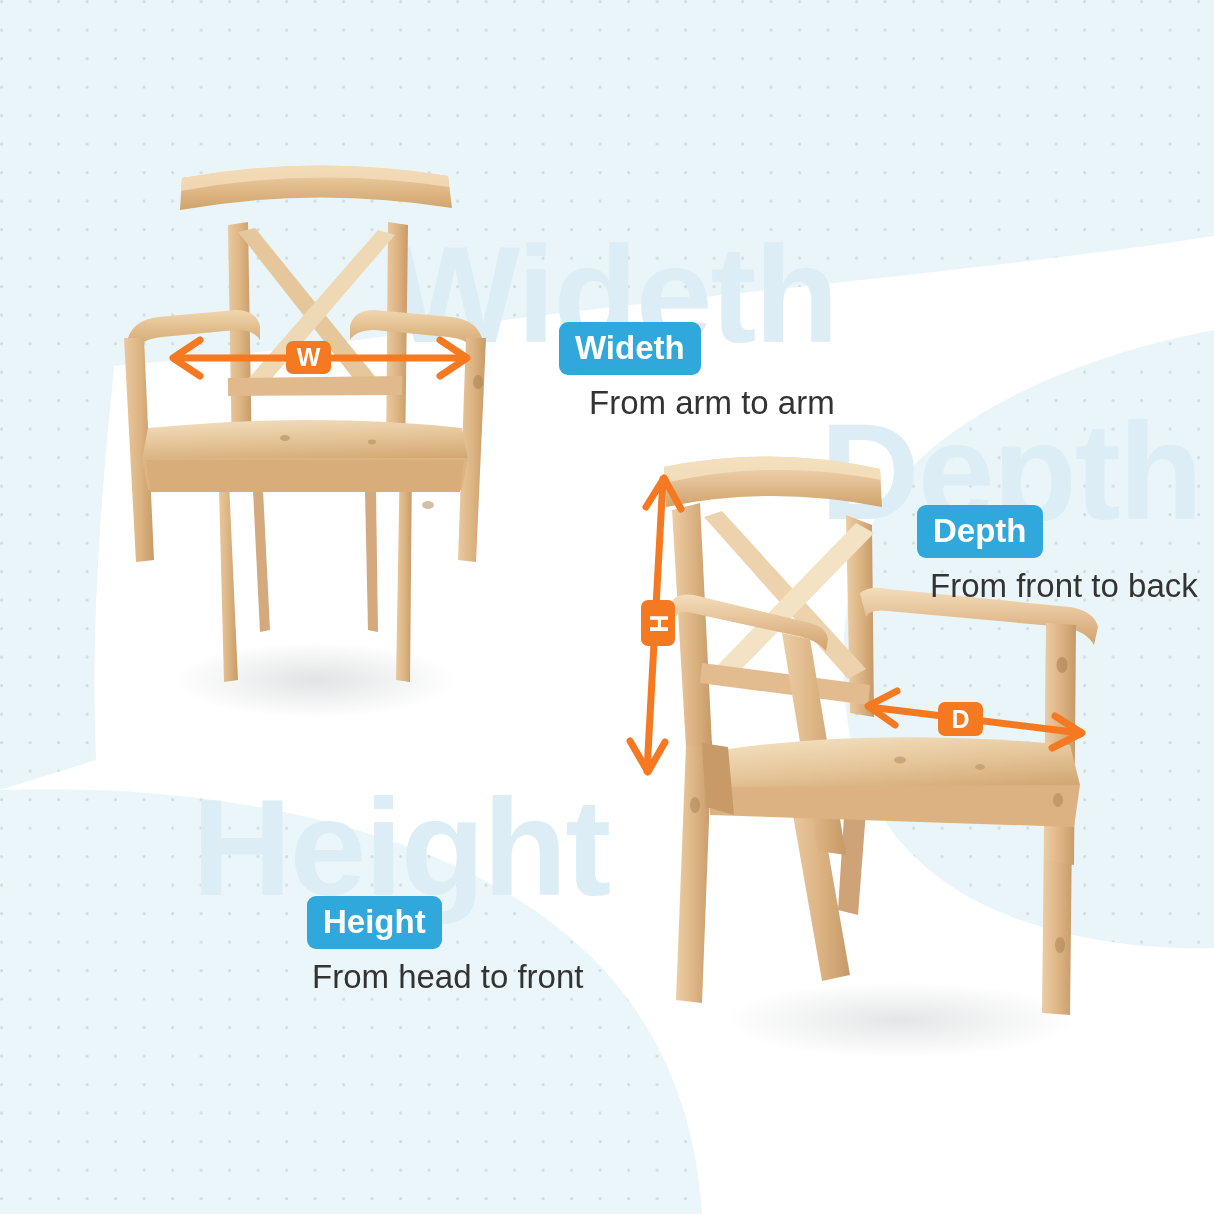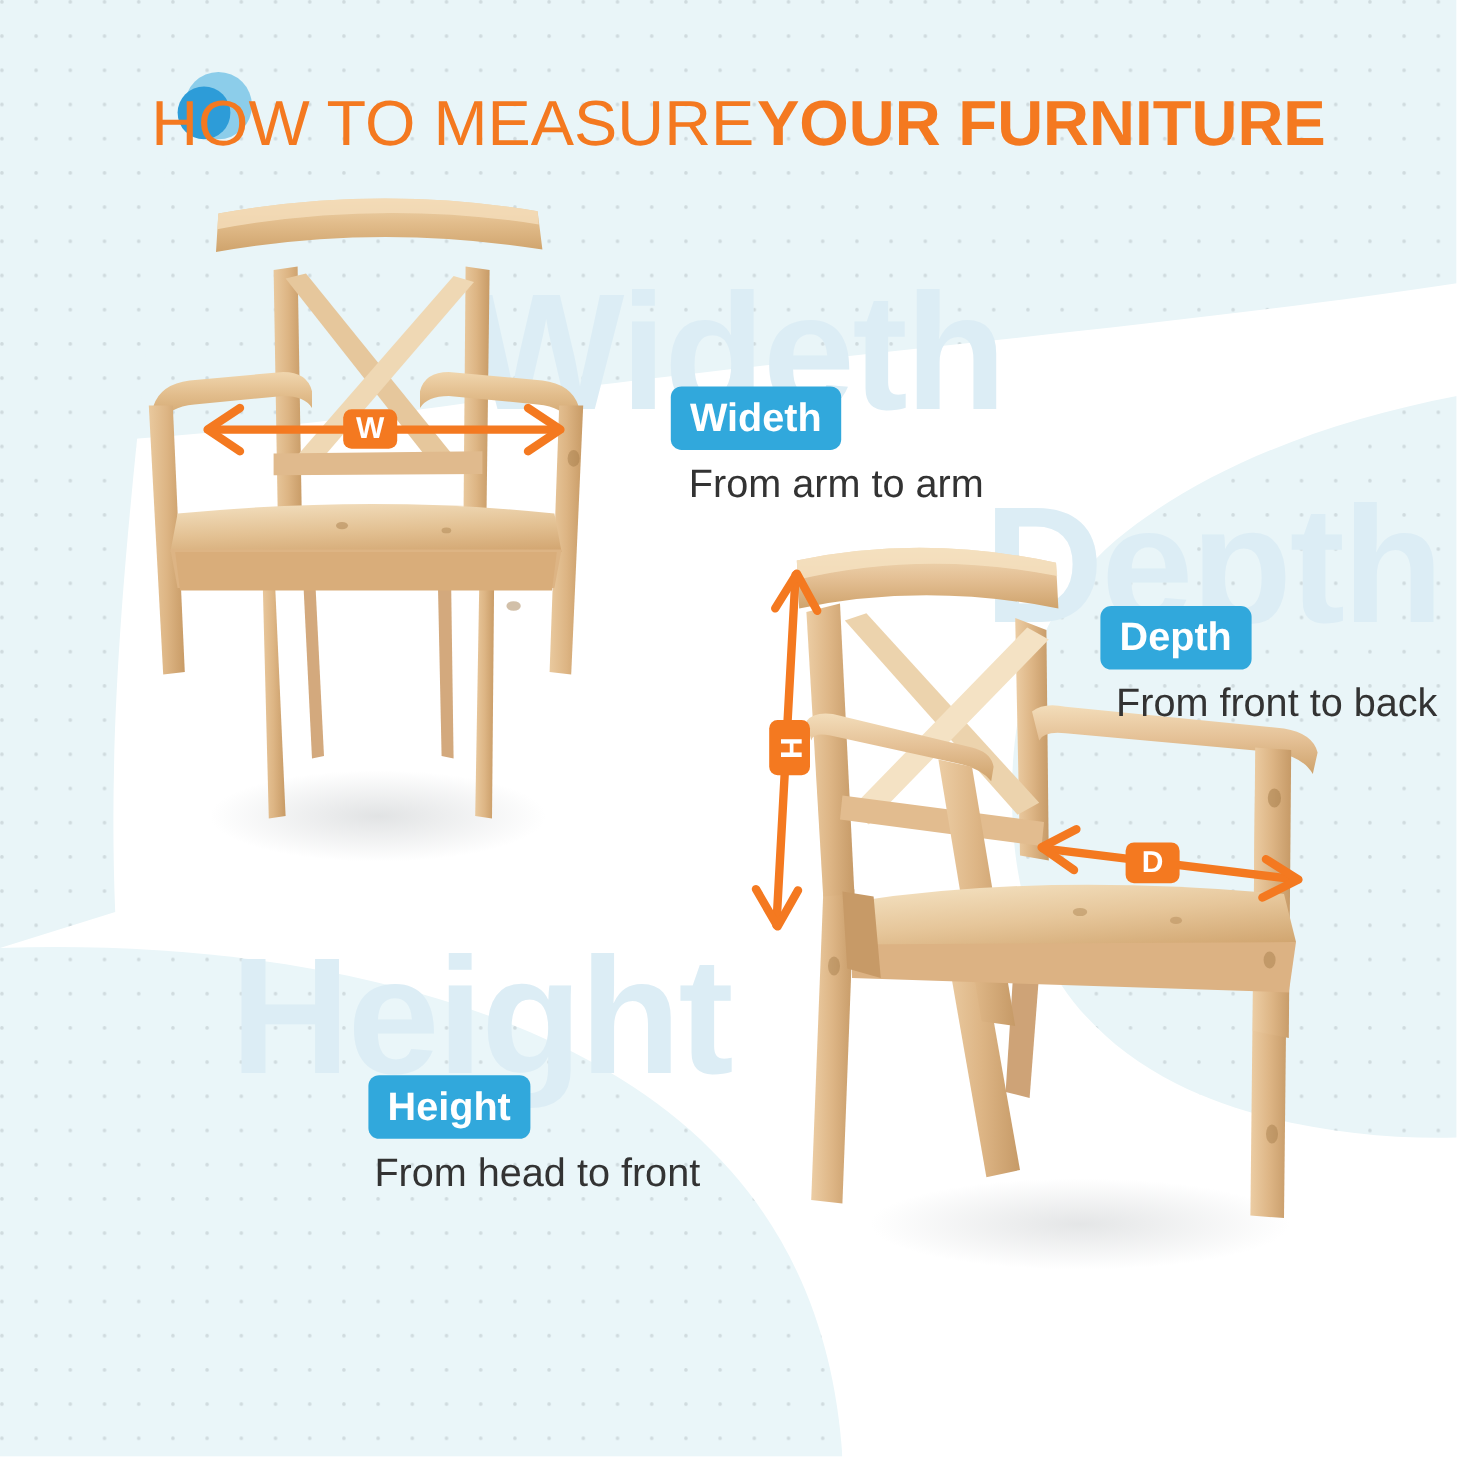--- a/index.html
+++ b/index.html
@@ -59,21 +59,21 @@
   .subtitle {
     display:block;
     margin-top:9px;
     font-size:33px;
     color:#333333;
     font-weight:400;
     letter-spacing:0px;
     white-space:nowrap;
   }
   #callout-width  { left:559px; top:322px; }
-  #callout-width .subtitle { margin-left:15px; }
+  #callout-width .subtitle { margin-left:30px; }
   #callout-depth  { left:917px; top:505px; }
   #callout-depth .subtitle { margin-left:13px; }
   #callout-height { left:307px; top:896px; }
   #callout-height .subtitle { margin-left:5px; }
 
   
   .chair-svg { position:absolute; }
   #chair-front { left:110px; top:160px; width:390px; height:590px; }
   #chair-side  { left:650px; top:455px; width:470px; height:610px; }
 
@@ -142,28 +142,20 @@
     <g clip-path="url(#clipBottomBlob)">
       <rect x="0" y="760" width="720" height="460" fill="#eaf6f9"></rect>
       <rect x="0" y="760" width="720" height="460" fill="url(#dotgrid)"></rect>
     </g>
   </svg>
 
   <div class="wm" id="wm-wideth">Wideth</div>
   <div class="wm" id="wm-depth">Depth</div>
   <div class="wm" id="wm-height">Height</div>
 
-  <div id="title-wrap">
-    <svg id="title-dots" viewBox="0 0 70 70">
-      <circle cx="38" cy="28" r="28" fill="#8ccdea"></circle>
-      <circle cx="26" cy="34" r="22" fill="#2d9cd8"></circle>
-    </svg>
-    <span class="title-text" id="title-light">HOW TO MEASURE</span>
-    <span class="title-text" id="title-bold">YOUR FURNITURE</span>
-  </div>
 
   <svg class="chair-svg" id="chair-front" viewBox="0 0 390 590">
     <defs>
       <linearGradient id="wg1" x1="0" y1="0" x2="0" y2="1">
         <stop offset="0" stop-color="#f0d6ae"></stop>
         <stop offset="0.45" stop-color="#e2bd8c"></stop>
         <stop offset="1" stop-color="#cfa36c"></stop>
       </linearGradient>
       <linearGradient id="wg2" x1="0" y1="0" x2="1" y2="0">
         <stop offset="0" stop-color="#e9c99e"></stop>

